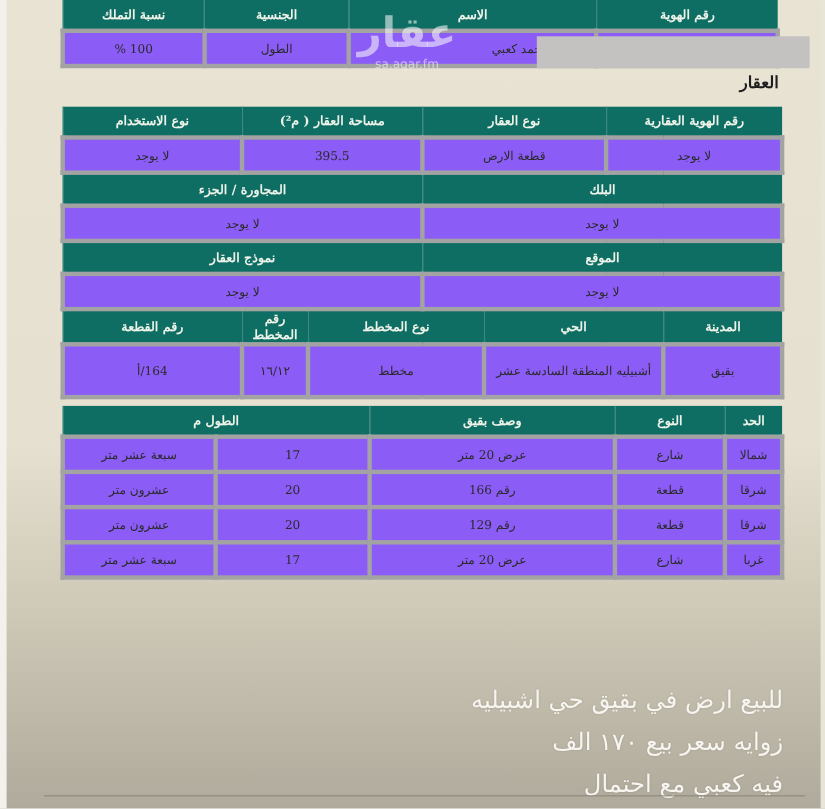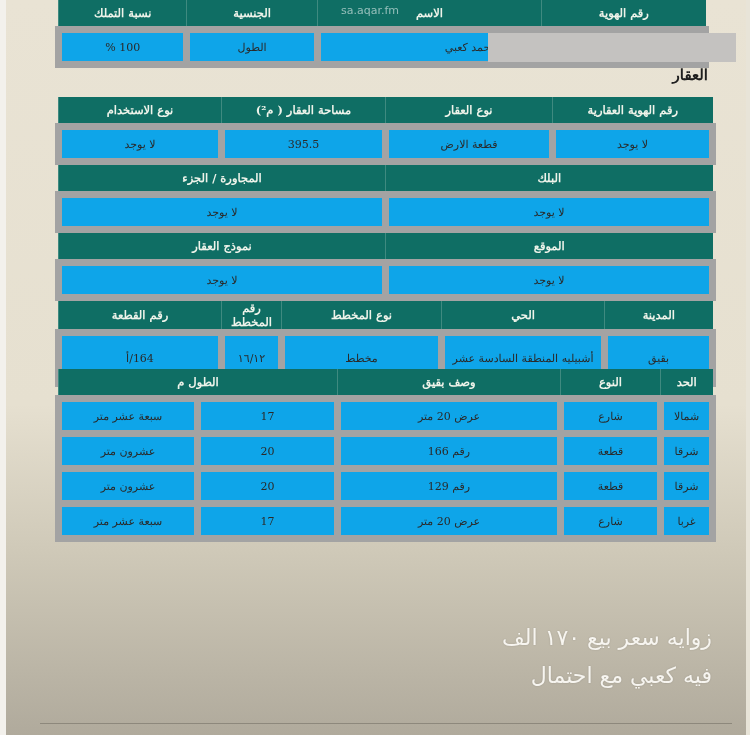--- a/index.html
+++ b/index.html
@@ -13,22 +13,22 @@
   .page-edge-right { position:absolute; right:0; top:0; width:4px; height:735px; background:#e8e4d8; }
   table.doc {
     position:absolute; border-collapse:collapse; table-layout:fixed;
     font-size:11px; color:#2a2a2a; direction:rtl;
   }
   table.doc th {
     background:#0f6e64; color:#eef3ea; font-weight:bold; font-size:11.5px;
     height:26px; padding:0 6px; border-left:1px solid #3f8a80;
   }
   table.doc td {
-    background:#0ea5e9; height:28px; text-align:center;
-    border:7px solid #a3a3a3; padding:0 4px;
+    background:#8b5cf6; height:28px; text-align:center;
+    border:4px solid #a3a3a3; padding:0 4px;
   }
   .owner-table { left:55px; top:0; width:654px; }
   .owner-table th { height:24px; }
   .redact { position:absolute; left:488px; top:33px; width:248px; height:29px; background:#c4c2c0; }
   .watermark { position:absolute; left:308px; top:6px; width:124px; color:rgba(255,255,255,0.55); text-align:center; pointer-events:none; }
   .watermark .wm-logo { font-family:"DejaVu Sans", sans-serif; font-size:38px; font-weight:bold; line-height:48px; direction:rtl; }
   .watermark .wm-url { font-family:"DejaVu Sans", sans-serif; font-size:11px; direction:ltr; margin-top:-2px; }
   .section-title { position:absolute; right:42px; top:66px; font-size:15px; font-weight:bold; color:#1e1e1e; }
   .prop-table { left:55px; top:97px; width:654px; }
   .bounds-table { left:55px; top:369px; width:654px; }
@@ -65,20 +65,21 @@
     <td></td>
     <td style="text-align:right;">يحي بن محمد كعبي</td>
     <td>الطول</td>
     <td>100 %</td>
   </tr>
 </tbody>
   </table>
 <div class="redact"></div>
 
 <div class="watermark">
+  <div class="wm-logo">عقار</div>
   <div class="wm-url">sa.aqar.fm</div>
 </div>
 
 <div class="section-title">العقار</div>
 
 <table class="doc prop-table">
   <colgroup>
     <col style="width:108px">
       <col style="width:52px">
       <col style="width:111px">
@@ -173,16 +174,17 @@
     <td>غربا</td>
     <td>شارع</td>
     <td>عرض 20 متر</td>
     <td>17</td>
     <td>سبعة عشر متر</td>
   </tr>
 </tbody>
   </table>
 
 <div class="overlay-text">
+  <div>للبيع ارض في بقيق حي اشبيليه</div>
   <div>زوايه سعر بيع ١٧٠  الف</div>
   <div>فيه كعبي مع احتمال</div>
 </div>
 <div class="bottom-rule"></div>
 
 </body></html>

